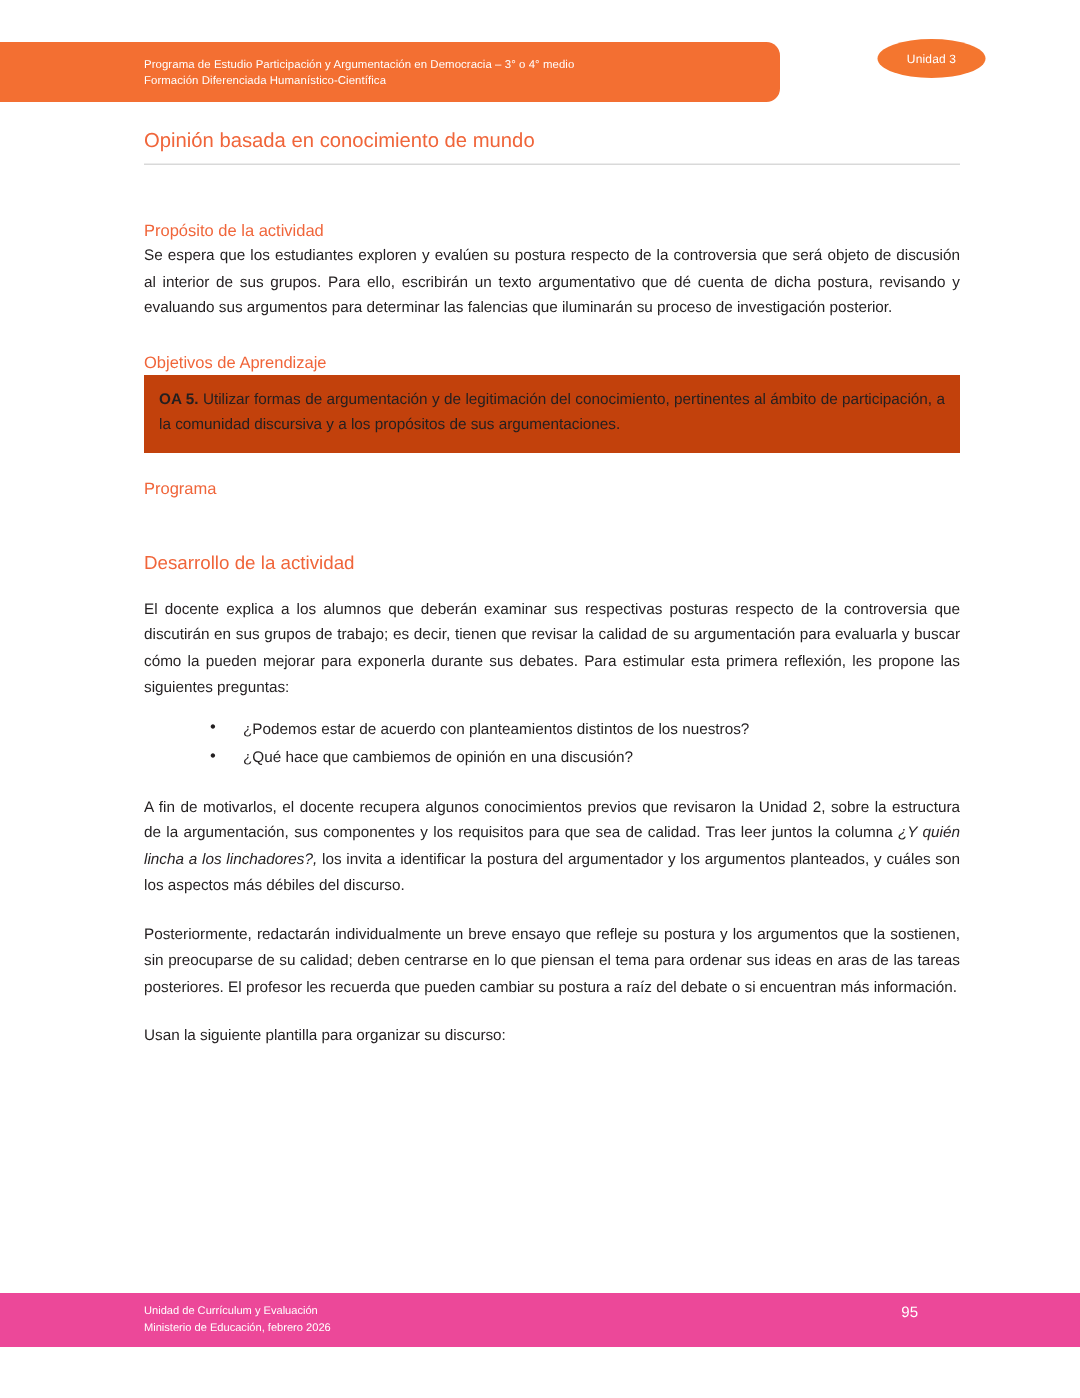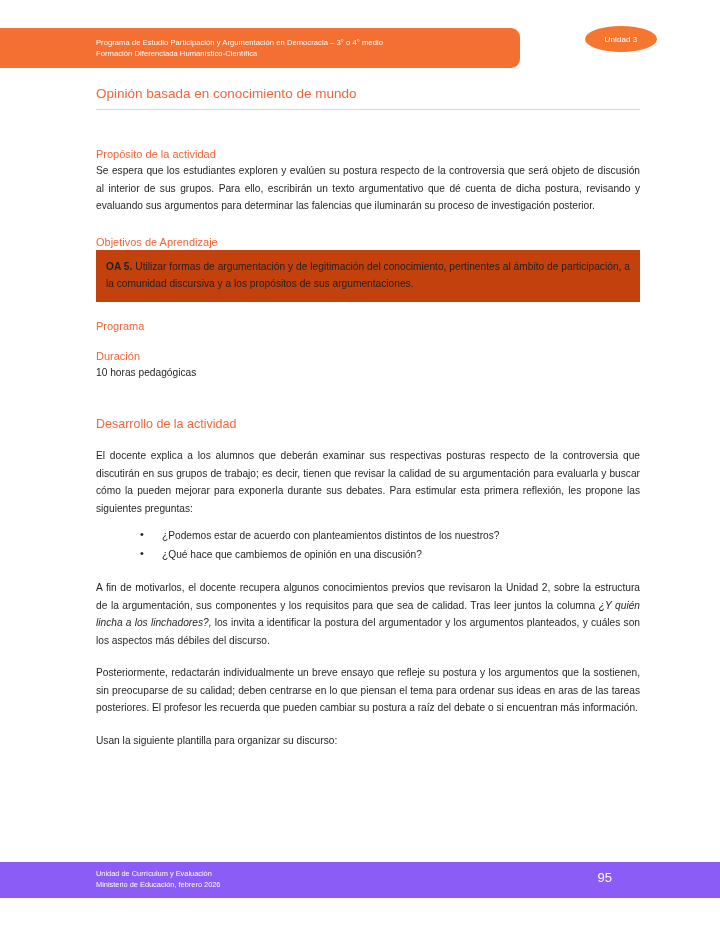--- a/index.html
+++ b/index.html
@@ -156,39 +156,39 @@
 
   .ital { font-style: italic; }
 
   
   .footer-band {
     position: absolute;
     left: 0;
     bottom: 34px;
     width: 720px;
     height: 36px;
-    background: #8b5cf6;
+    background: #ec4899;
   }
   .footer-inner {
     position: absolute;
     left: 96px;
     top: 7px;
     width: 544px;
     display: flex;
     justify-content: space-between;
     align-items: flex-start;
   }
   .footer-text div {
     color: #ffffff;
     font-size: 7.4px;
     line-height: 10.5px;
   }
   .page-num {
     color: #ffffff;
-    font-size: 13px;
+    font-size: 10px;
     padding-right: 28px;
     padding-top: 1px;
   }
 </style>
 </head>
 <body>
 
 <div class="header-band">
   <div class="hline">Programa de Estudio Participación y Argumentación en Democracia – 3° o 4° medio</div>
   <div class="hline">Formación Diferenciada Humanístico-Científica</div>
@@ -212,24 +212,20 @@
     <div class="section-head">Objetivos de Aprendizaje</div>
     <div class="oa-box">
       <p><span class="oa-code">OA 5.</span><span> Utilizar formas de argumentación y de legitimación del conocimiento, pertinentes al ámbito de participación, a la comunidad discursiva y a los propósitos de sus argumentaciones.</span></p>
     </div>
   </div>
 
   <div class="attitudes">
     <div class="section-head">Programa</div>
   </div>
 
-  <div class="duration">
-    <div class="section-head">Duración</div>
-    <p class="body">10 horas pedagógicas</p>
-  </div>
 
   <div class="development">
     <div class="section-head big">Desarrollo de la actividad</div>
 
     <p class="body">El docente explica a los alumnos que deberán examinar sus respectivas posturas respecto de la controversia que discutirán en sus grupos de trabajo; es decir, tienen que revisar la calidad de su argumentación para evaluarla y buscar cómo la pueden mejorar para exponerla durante sus debates. Para estimular esta primera reflexión, les propone las siguientes preguntas:</p>
 
     <ul class="qlist">
       <li>¿Podemos estar de acuerdo con planteamientos distintos de los nuestros?</li>
       <li>¿Qué hace que cambiemos de opinión en una discusión?</li>
     </ul>

